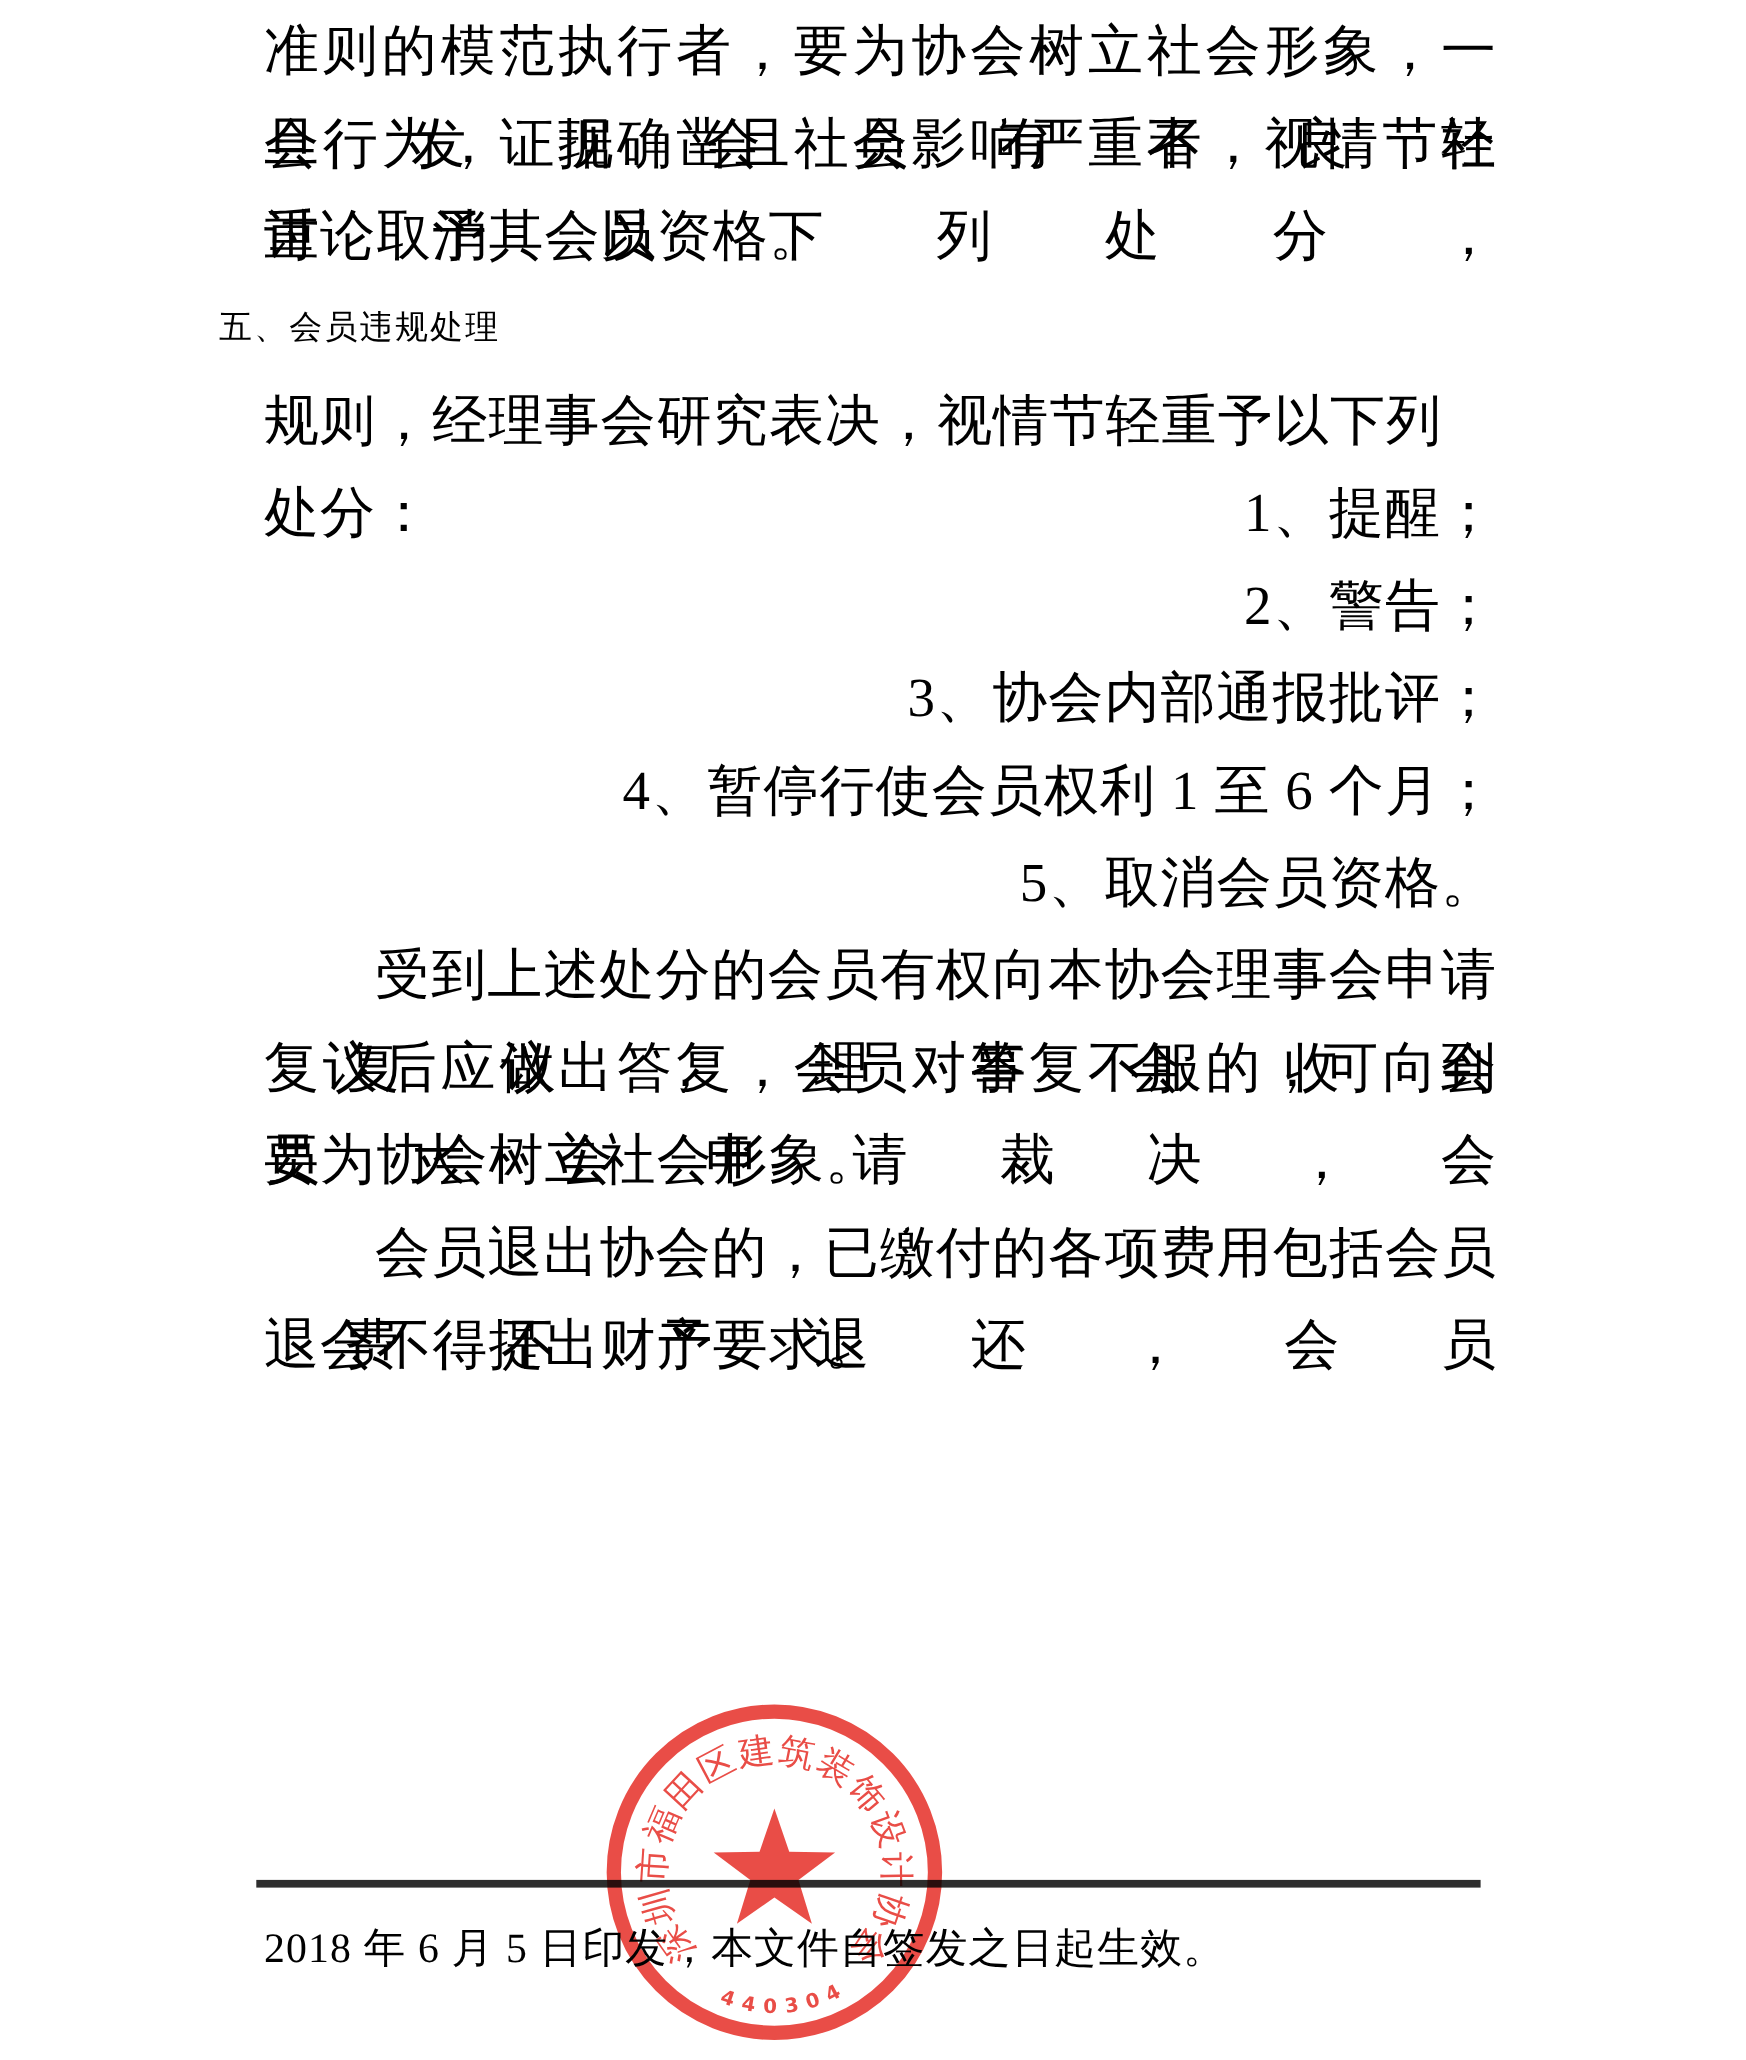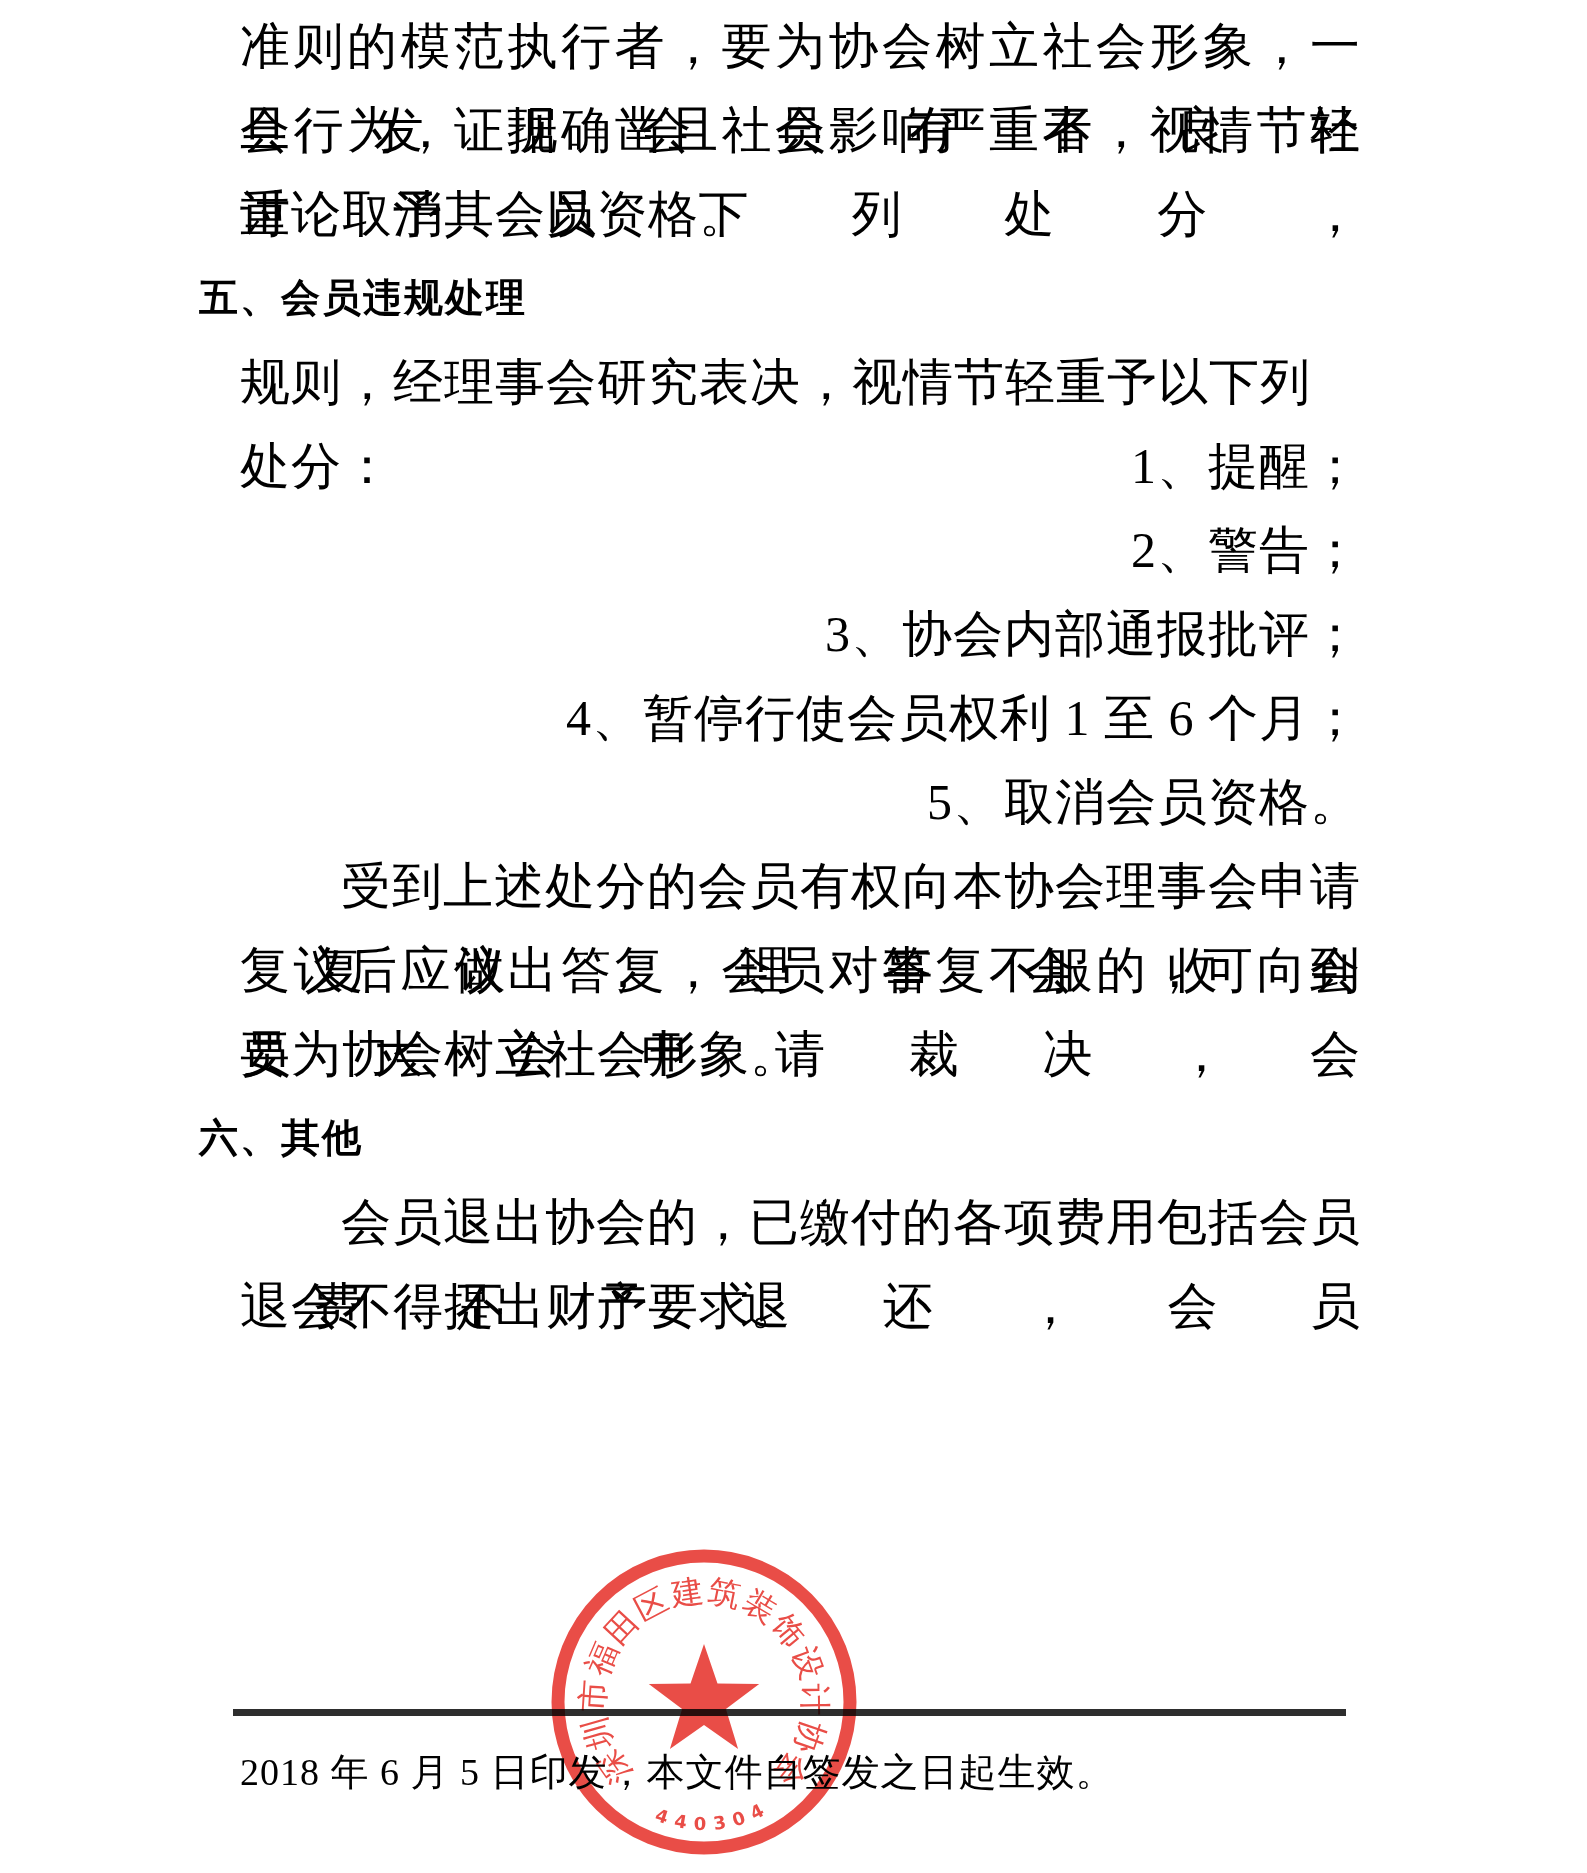--- a/index.html
+++ b/index.html
@@ -28,22 +28,22 @@
     text-align:justify;
     text-align-last:justify;
   }
   .indent{
     padding-left:73px;
     text-align:right;
   }
   .heading{
     margin-left:-41px;
     font-family:"Liberation Sans","DejaVu Sans",sans-serif;
-    font-weight:bold;
-    font-size:39px;
+    font-weight:normal;
+    font-size:30px;
     letter-spacing:2px;
   }
   .rule{
     position:absolute;
     left:233px;top:1709px;
     width:1113px;height:7px;
     background:#2e2e2e;
   }
   .dateline{
     position:absolute;
@@ -77,21 +77,20 @@
   <div class="line heading">五、会员违规处理</div>
   <div class="line">规则，经理事会研究表决，视情节轻重予以下列处分：</div>
   <div class="line indent">1、提醒；</div>
   <div class="line indent">2、警告；</div>
   <div class="line indent">3、协会内部通报批评；</div>
   <div class="line indent">4、暂停行使会员权利 1 至 6 个月；</div>
   <div class="line indent">5、取消会员资格。</div>
   <div class="line fill indent">受到上述处分的会员有权向本协会理事会申请复议，理事会收到</div>
   <div class="line fill">复议后应做出答复，会员对答复不服的，可向会员大会申请裁决，会</div>
   <div class="line">要为协会树立社会形象。</div>
-  <div class="line heading">六、其他</div>
   <div class="line fill indent">会员退出协会的，已缴付的各项费用包括会员费不予退还，会员</div>
   <div class="line">退会不得提出财产要求。</div>
 </div>
 
 <div class="rule"></div>
 
 <div class="dateline">2018 年 6 月 5 日印发，本文件自签发之日起生效。</div>
 
 <svg class="seal" viewBox="-160 -160 320 320" xmlns="http://www.w3.org/2000/svg">
   <defs>

